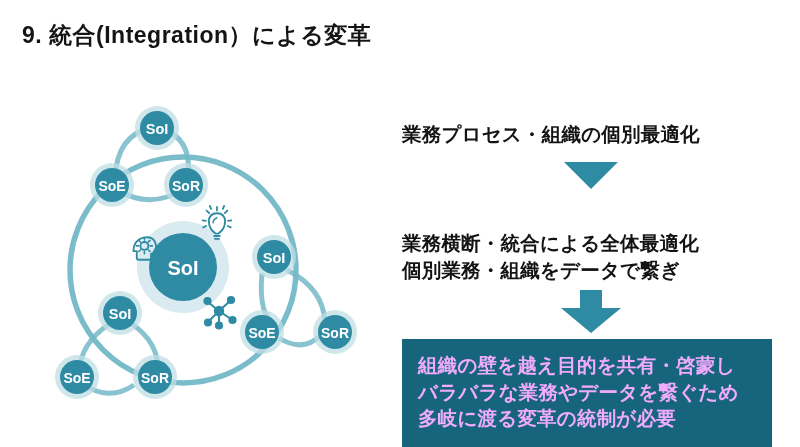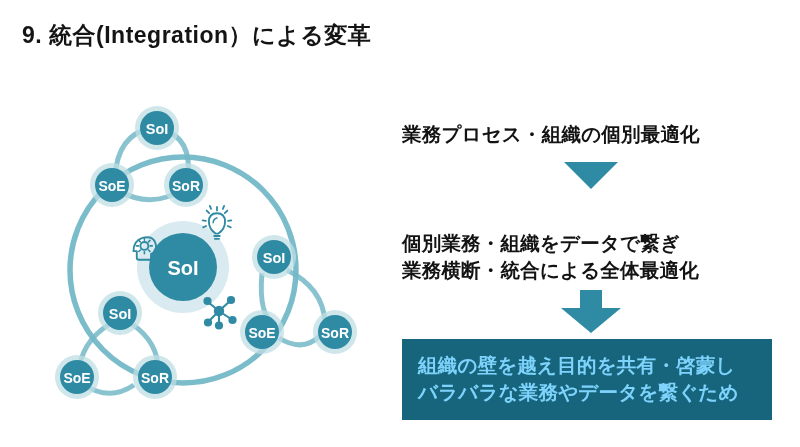--- a/index.html
+++ b/index.html
@@ -79,21 +79,21 @@
     margin-top: 4px;
     background: #17657c;
     padding: 13px 16px 15px 16px;
     box-sizing: border-box;
     width: 370px;
   }
   #callout-text {
     font-size: 19.5px;
     font-weight: bold;
     line-height: 1.36;
-    color: #7dd3fc;
+    color: #f0abfc;
     letter-spacing: 0.2px;
   }
   #callout-text .line { display: block; white-space: nowrap; }
 </style>
 </head>
 <body>
 
 <div id="slide-title">9. 統合(Integration）による変革</div>
 
 <div id="diagram">
@@ -220,30 +220,31 @@
 
   <div class="para">
     <span class="line">業務プロセス・組織の個別最適化</span>
   </div>
 
   <div class="arrow-wrap" id="arrow-1-wrap">
     <div class="tri-arrow"></div>
   </div>
 
   <div class="para">
+    <span class="line">業務横断・統合による全体最適化</span>
     <span class="line">個別業務・組織をデータで繋ぎ</span>
-    <span class="line">業務横断・統合による全体最適化</span>
   </div>
 
   <div class="arrow-wrap" id="arrow-2-wrap">
     <svg class="block-arrow" width="62" height="44" viewBox="0 0 62 44">
       <path d="M 20 0 L 42 0 L 42 18 L 61 18 L 31 43 L 1 18 L 20 18 Z" fill="#2f8ba3"></path>
     </svg>
   </div>
 
   <div id="callout-box">
     <div id="callout-text">
       <span class="line">組織の壁を越え目的を共有・啓蒙し</span>
       <span class="line">バラバラな業務やデータを繋ぐため</span>
+      <span class="line">多岐に渡る変革の統制が必要</span>
     </div>
   </div>
 
 </div>
 
 </body></html>

